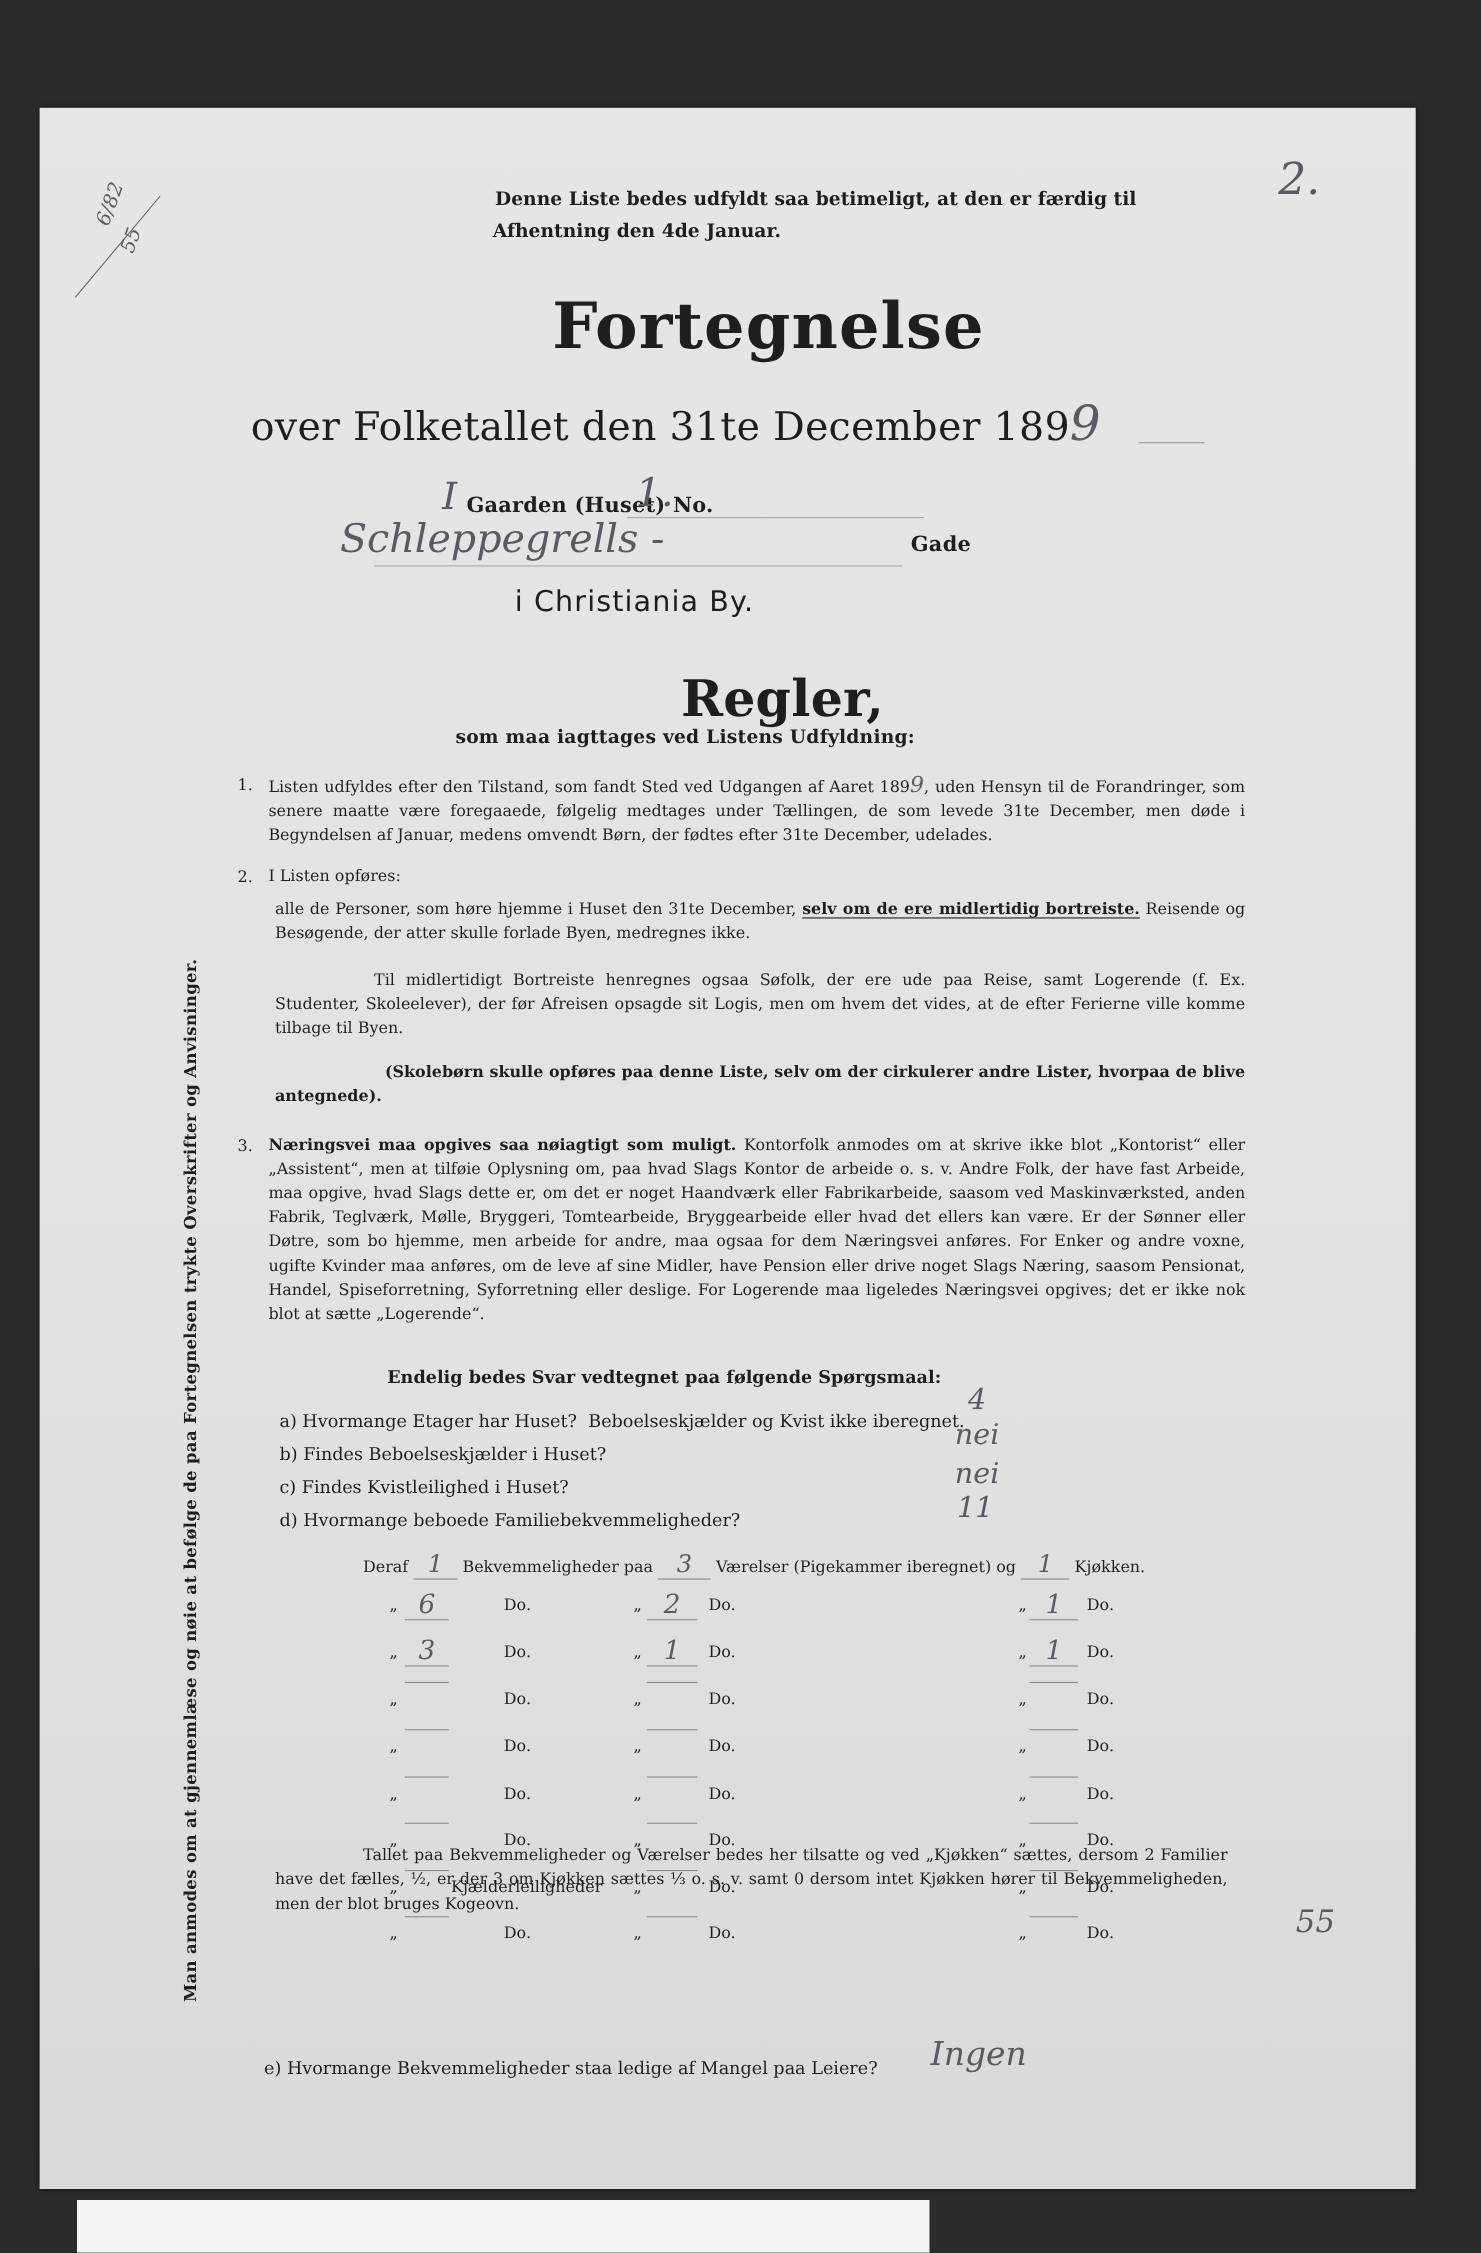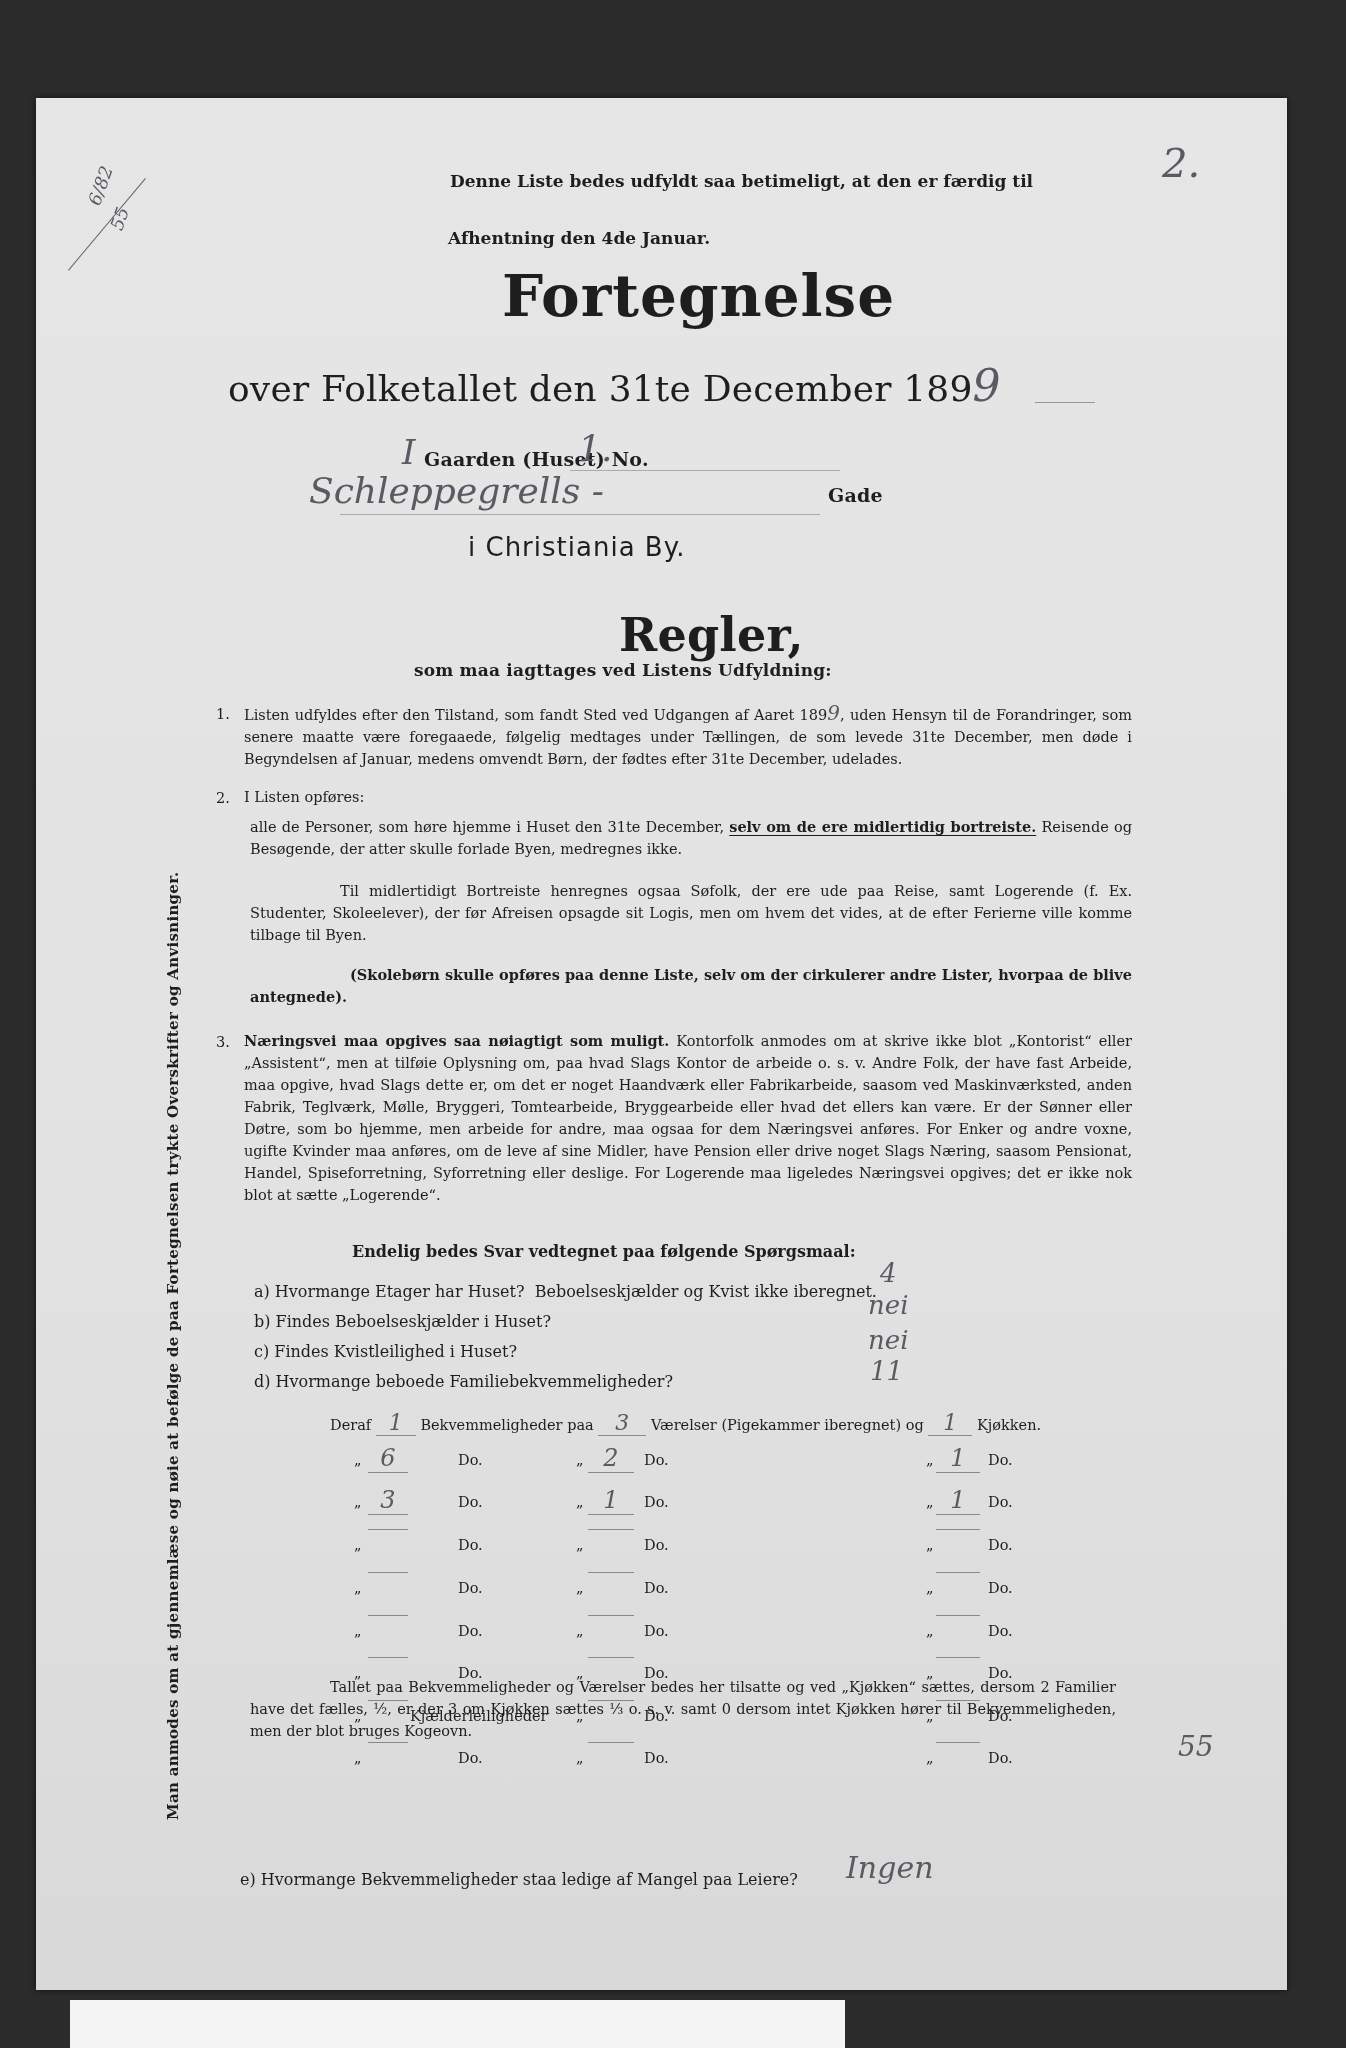--- a/index.html
+++ b/index.html
@@ -50,21 +50,21 @@
 
 <div class="abs hand" style="left:80px;top:175px;font-size:18px;transform:rotate(-70deg);">6/82</div>
 <div class="slash" style="left:68px;top:270px;width:120px;transform:rotate(-50deg);"></div>
 <div class="abs hand" style="left:108px;top:208px;font-size:18px;transform:rotate(-70deg);">55</div>
 <div class="abs hand" style="left:1162px;top:140px;font-size:40px;">2.</div>
 <div class="abs hand" style="left:1178px;top:1730px;font-size:28px;">55</div>
 
 <div class="vert fraktur">Man anmodes om at gjennemlæse og nøie at befølge de paa Fortegnelsen trykte Overskrifter og Anvisninger.</div>
 
 <div class="abs top-note" style="left:450px;top:167px;">Denne Liste bedes udfyldt saa betimeligt, at den er færdig til</div>
-<div class="abs top-note" style="left:448px;top:196px;margin-top:28px;">Afhentning den 4de Januar.</div>
+<div class="abs top-note" style="left:448px;top:196px;">Afhentning den 4de Januar.</div>
 
 <div class="abs title-main fraktur" style="left:502px;top:262px;">Fortegnelse</div>
 <div class="abs title-sub fraktur" style="left:228px;top:360px;">
   <span>over Folketallet den 31te December 189</span><span class="hand" style="font-size:44px;">9</span>
 </div>
 <div class="abs" style="left:1035px;top:402px;width:60px;border-bottom:1px solid #999;"></div>
 
 <div class="abs hand" style="left:402px;top:432px;font-size:34px;">I</div>
 <div class="abs label-sm fraktur" style="left:424px;top:448px;">Gaarden (Huset) No.</div>
 <div class="abs hand" style="left:578px;top:428px;font-size:36px;">1.</div>

